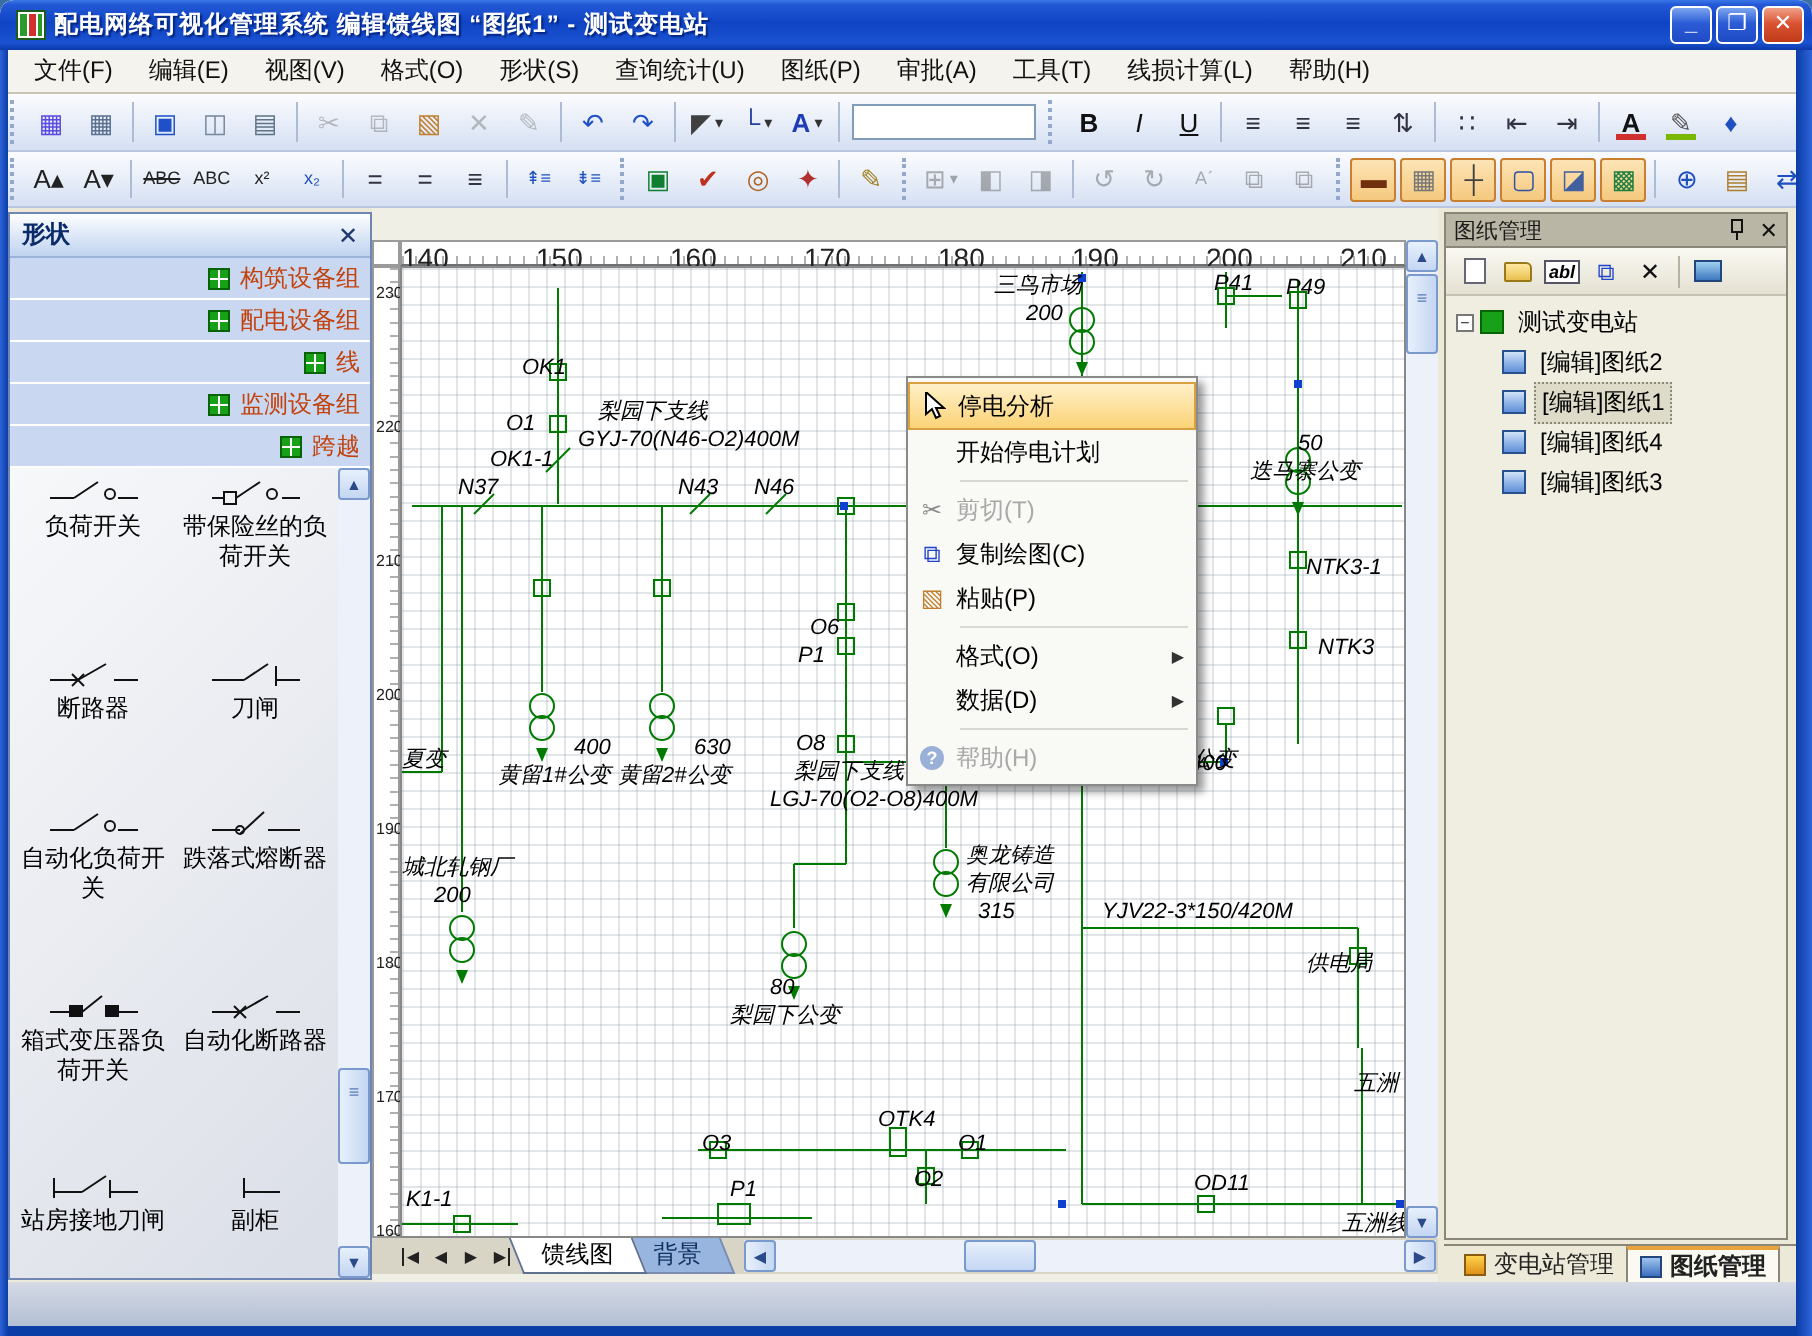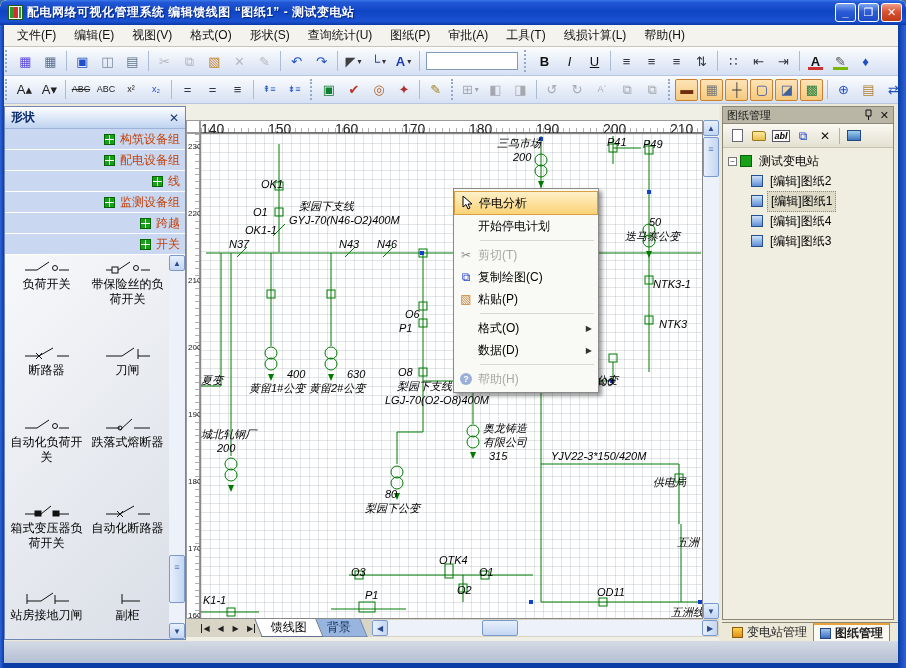--- a/index.html
+++ b/index.html
@@ -419,24 +419,20 @@
             <span class="sgicon"></span>
             <span>线</span>
           </div>
           <div class="sgroup">
             <span class="sgicon"></span>
             <span>监测设备组</span>
           </div>
           <div class="sgroup">
             <span class="sgicon"></span>
             <span>跨越</span>
-          </div>
-          <div class="sgroup">
-            <span class="sgicon"></span>
-            <span>开关</span>
           </div>
         </div>
       <div class="shape-area">
         <div class="shape-grid" id="shape-grid">
             <div class="sym">
               <svg width="48" height="16">
                 <line x1="2" y1="11" x2="14" y2="11" stroke="#111"></line>
                 <line x1="14" y1="11" x2="26" y2="3" stroke="#111"></line>
                 <line x1="36" y1="11" x2="46" y2="11" stroke="#111"></line>
                 <circle cx="32" cy="9" r="2.5" stroke="#111" fill="none"></circle>

